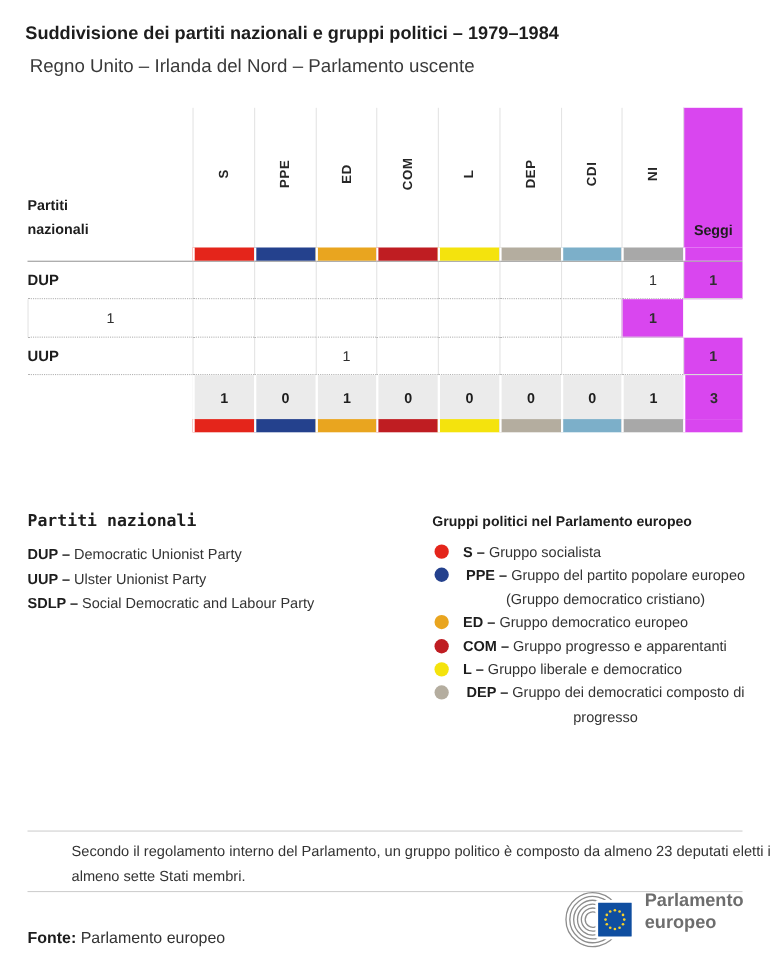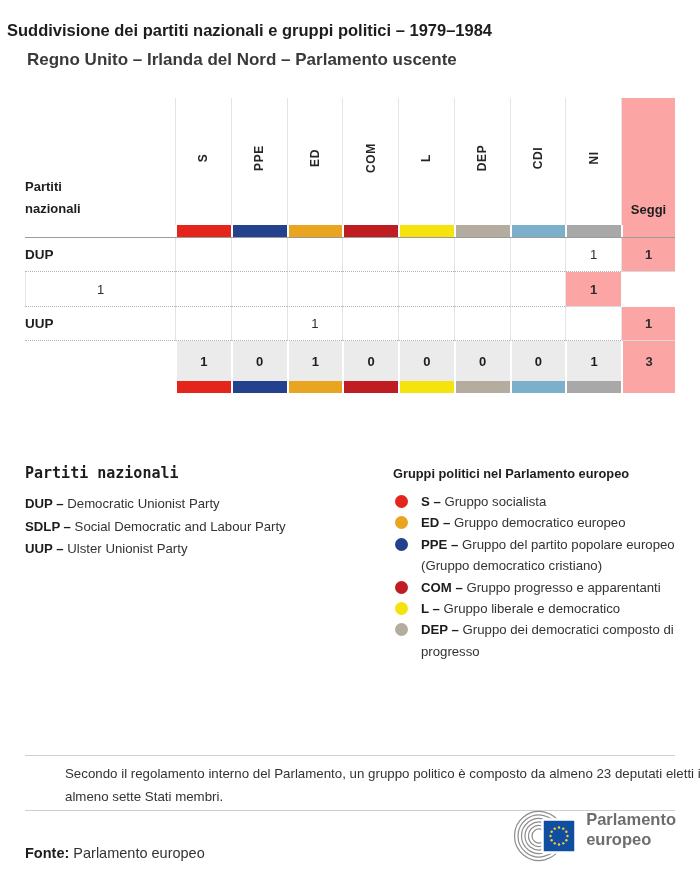--- a/index.html
+++ b/index.html
@@ -2,37 +2,37 @@
 <html><head>
 <meta charset="utf-8">
 <style>
   * { margin:0; padding:0; box-sizing:border-box; }
   body { background:#fff; }
   .page {
     position:relative; width:700px; height:879px; background:#ffffff;
     font-family:"Liberation Sans", sans-serif; color:#1d1d1d; overflow:hidden;
   }
   
-  .title { position:absolute; left:7px; top:21px; font-size:16.5px; font-weight:bold; color:#1d1d1d; }
-  .subtitle { position:absolute; left:27px; top:50px; font-size:17px; font-weight:bold; color:#3a3a3a; }
+  .title { position:absolute; left:23px; top:21px; font-size:16.5px; font-weight:bold; color:#1d1d1d; }
+  .subtitle { position:absolute; left:27px; top:50px; font-size:17px; font-weight:normal; color:#3a3a3a; }
 
   
   .table { position:absolute; left:25px; top:98px; width:650px; }
   .trow { display:grid; grid-template-columns:150px repeat(8, 55.75px) 54px; }
   .cell { display:flex; align-items:center; justify-content:center; font-size:13px; color:#2e2e2e; }
   .vline { border-left:1px solid #e4e4e4; }
 
   .header-row { height:127px; }
   .rowhead-cell { align-items:flex-end; justify-content:flex-start; padding-bottom:5px; }
   .rowhead-cell span { display:block; width:72px; font-weight:bold; font-size:13px; line-height:22px; color:#1d1d1d; }
   .code-cell span {
     transform:rotate(-90deg); font-weight:bold; font-size:12px; letter-spacing:0.6px;
     color:#262626; white-space:nowrap; margin-bottom:8px;
   }
-  .seggi-col { background:#fca5a5; }
+  .seggi-col { background:#d946ef; }
   .seggi-head { align-items:flex-end; padding-bottom:8px; font-weight:bold; font-size:13px; color:#1d1d1d; }
 
   .bar-row1 { height:13px; border-bottom:1px solid #9b9b9b; }
   .bar-row2 { height:12px; }
   .bar-cell { border-left:2px solid #fff; }
 
   .data-row { height:34.4px; }
   .data-row .cell { border-bottom:1px dotted #b3b3b3;text-align:right; }
   .party-cell { justify-content:flex-start; font-weight:bold; font-size:13.5px; color:#1d1d1d; }
   .data-row .seggi-col { border-bottom:1px solid #d9d9d9; font-weight:bold; }
@@ -47,21 +47,21 @@
     font-family:"DejaVu Sans Mono", monospace; font-size:15px; font-weight:bold;
     color:#1d1d1d; margin-bottom:11px;
   }
   .lp-item { font-size:13.2px; line-height:22.5px; color:#333; }
   .abbr { font-weight:bold; color:#1d1d1d; }
 
   .legend-right { position:absolute; left:393px; top:466px; width:287px; }
   .legend-right h3 { font-size:12.8px; font-weight:bold; color:#1d1d1d; margin-bottom:10px; }
   .lg-item { display:flex; align-items:flex-start; }
   .dot { width:13px; height:13px; border-radius:50%; flex:none; margin:4px 13px 0 2px; }
-  .lg-text { font-size:13.2px; line-height:21.4px; color:#333; }
+  .lg-text { font-size:13.2px; line-height:21.4px; color:#333;text-align:center; }
 
   
   .rule { position:absolute; left:25px; width:650px; border-top:1px solid #cfcfcf; }
   .rule1 { top:755px; } .rule2 { top:810px; }
   .footnote { position:absolute; left:25px; top:762px; width:650px; font-size:13.3px; line-height:23px; color:#333;margin-left:40px; }
   .source { position:absolute; left:25px; top:845px; font-size:14.5px; color:#333;text-align:center; }
   .source .abbr { font-size:14.5px; }
   .logo { position:absolute; right:24px; top:810px; display:flex; align-items:flex-start; }
   .logo-text { font-size:16.5px; font-weight:bold; color:#6d6d6d; line-height:19.5px; margin-left:6px; }
 </style>
@@ -184,43 +184,43 @@
     </div>
   </div>
 
   <div class="legend-left">
     <h3>Partiti nazionali</h3>
     <div class="lp-item">
       <span class="abbr">DUP –</span>
       <span>Democratic Unionist Party</span>
     </div>
     <div class="lp-item">
+      <span class="abbr">UUP –</span>
+      <span>Ulster Unionist Party</span>
+    </div>
+    <div class="lp-item">
       <span class="abbr">SDLP –</span>
       <span>Social Democratic and Labour Party</span>
     </div>
-    <div class="lp-item">
-      <span class="abbr">UUP –</span>
-      <span>Ulster Unionist Party</span>
-    </div>
   </div>
 
   <div class="legend-right">
     <h3>Gruppi politici nel Parlamento europeo</h3>
 
     <div class="lg-item">
       <span class="dot" style="background: rgb(228, 37, 27);"></span>
       <span class="lg-text"><span class="abbr">S –</span> <span>Gruppo socialista</span></span>
     </div>
     <div class="lg-item">
+      <span class="dot" style="background: rgb(36, 65, 141);"></span>
+      <span class="lg-text"><span class="abbr">PPE –</span> <span>Gruppo del partito popolare europeo (Gruppo democratico cristiano)</span></span>
+    </div>
+    <div class="lg-item">
       <span class="dot" style="background: rgb(233, 165, 31);"></span>
       <span class="lg-text"><span class="abbr">ED –</span> <span>Gruppo democratico europeo</span></span>
-    </div>
-    <div class="lg-item">
-      <span class="dot" style="background: rgb(36, 65, 141);"></span>
-      <span class="lg-text"><span class="abbr">PPE –</span> <span>Gruppo del partito popolare europeo (Gruppo democratico cristiano)</span></span>
     </div>
     <div class="lg-item">
       <span class="dot" style="background: rgb(191, 29, 34);"></span>
       <span class="lg-text"><span class="abbr">COM –</span> <span>Gruppo progresso e apparentanti</span></span>
     </div>
     <div class="lg-item">
       <span class="dot" style="background: rgb(244, 227, 13);"></span>
       <span class="lg-text"><span class="abbr">L –</span> <span>Gruppo liberale e democratico</span></span>
     </div>
     <div class="lg-item">

